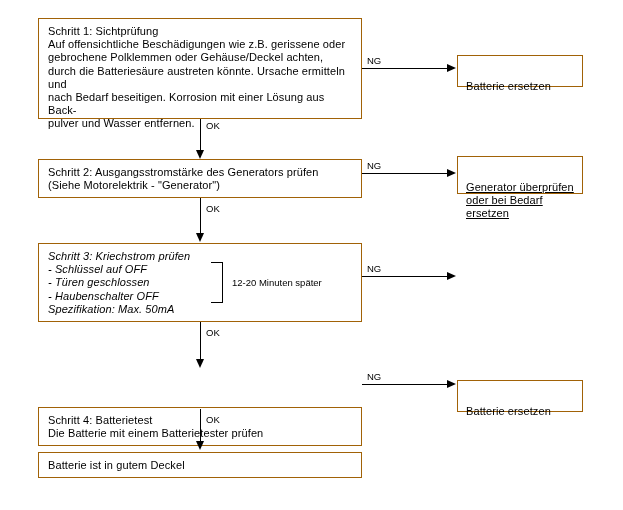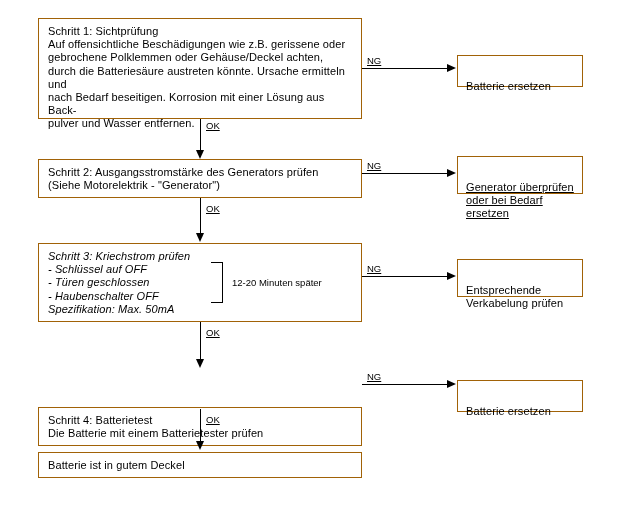--- a/index.html
+++ b/index.html
@@ -59,21 +59,20 @@
     height: 0;
     border-top: 4.5px solid transparent;
     border-bottom: 4.5px solid transparent;
     border-left: 9px solid #000000;
   }
   .edge-label {
     position: absolute;
     font-size: 9.5px;
     line-height: 11px;
     white-space: nowrap;
-    text-decoration: underline;
   }
   
   .bracket {
     position: absolute;
     box-sizing: border-box;
     border: 1px solid #000000;
     border-left: none;
     background: transparent;
   }
   .note {
@@ -122,22 +121,20 @@
  - Türen geschlossen
  - Haubenschalter OFF
    Spezifikation: Max. 50mA</div>
 
   <div class="bracket" style="left:211px; top:262px; width:12px; height:41px;"></div>
   <div class="note" style="left:232px; top:277px;">12-20 Minuten später</div>
 
   <div class="edge-label" style="left:367px; top:263px;">NG</div>
   <div class="hline" style="left:362px; top:276px; width:85px;"></div>
   <div class="harrow" style="left:447px; top:272px;"></div>
-  <div class="box right-box" style="left:457px; top:259px; width:126px; height:38px;">Entsprechende
-Verkabelung prüfen</div>
 
   <div class="vline" style="left:200px; top:322px; height:39px;"></div>
   <div class="varrow" style="left:196px; top:359px;"></div>
   <div class="edge-label" style="left:206px; top:327px;">OK</div>
 
   <div class="box" style="left:38px; top:370px; width:324px; height:39px;margin-top:37px;">Schritt 4: Batterietest
 Die Batterie mit einem Batterietester prüfen</div>
 
   <div class="edge-label" style="left:367px; top:371px;">NG</div>
   <div class="hline" style="left:362px; top:384px; width:85px;"></div>

